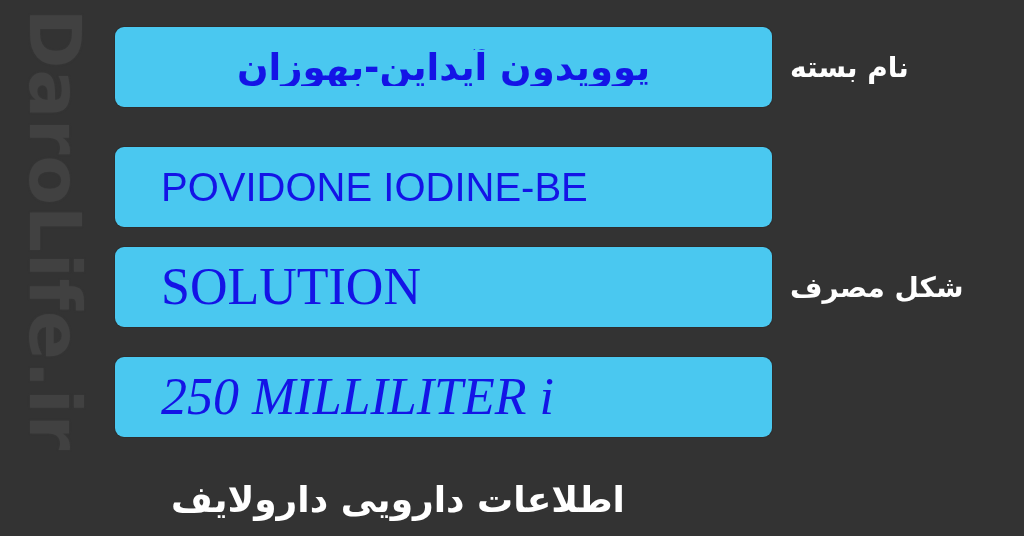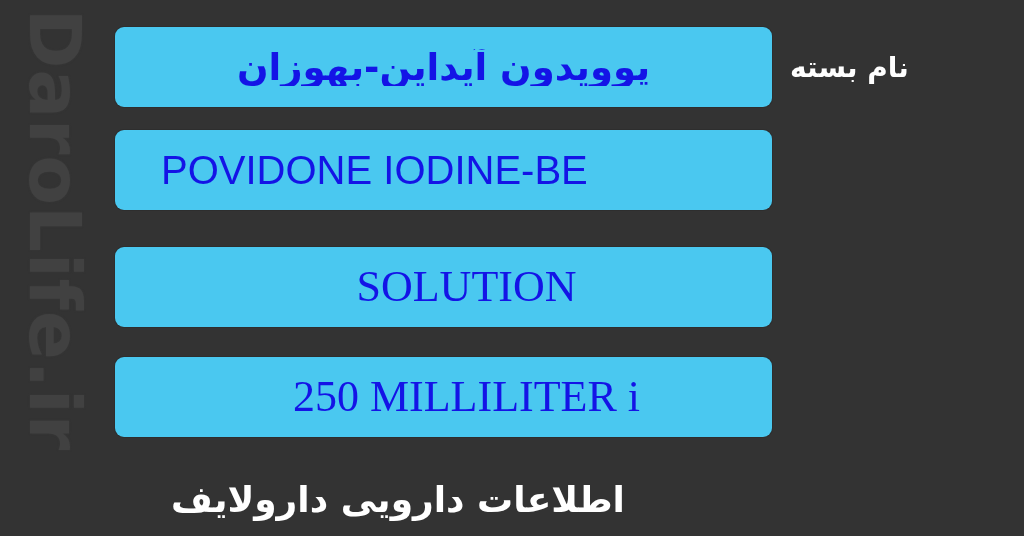--- a/index.html
+++ b/index.html
@@ -51,23 +51,23 @@
   .row {
     position: absolute;
     left: 0;
     width: 1024px;
     height: 80px;
     display: flex;
     flex-direction: row;
     align-items: center;
   }
   .row.r0 { top: 27px; }
-  .row.r1 { top: 130px; }
+  .row.r1 { top: 147px; }
   .row.r2 { top: 247px; }
-  .row.r3 { top: 357px; }
+  .row.r3 { top: 357px; font-style: italic; }
 
   .value-box {
     position: absolute;
     left: 115px;
     width: 657px;
     height: 80px;
     background: #4AC8F0;
     border-radius: 9px;
     box-shadow: 0 0 0 1px #2e2e2e;
     display: flex;
@@ -97,23 +97,23 @@
   .v-sans {
     font-family: "Liberation Sans", sans-serif;
     font-size: 40px;
     font-weight: normal;
     text-align: left;
     padding-left: 46px;
     box-sizing: border-box;
   }
   .v-serif {
     font-family: "Liberation Serif", serif;
-    font-size: 44px;
+    font-size: 52px;
     font-weight: normal;
-    text-align: center;
+    text-align: left;
     padding-left: 46px;
     box-sizing: border-box;
   }
 
   .field-label {
     position: absolute;
     left: 790px;
     width: 214px;
     height: 80px;
     display: flex;
@@ -170,20 +170,21 @@
   <div class="row r1">
     <div class="value-box">
       <span class="value-text v-sans">POVIDONE IODINE-BE</span>
     </div>
   </div>
 
   <div class="row r2">
     <div class="value-box">
       <span class="value-text v-serif">SOLUTION</span>
     </div>
+    <div class="field-label">شکل مصرف</div>
   </div>
 
   <div class="row r3">
     <div class="value-box">
       <span class="value-text v-serif">250 MILLILITER i</span>
     </div>
   </div>
 
   <div id="footer">
     <span class="footer-text">اطلاعات دارویی دارولایف</span>

